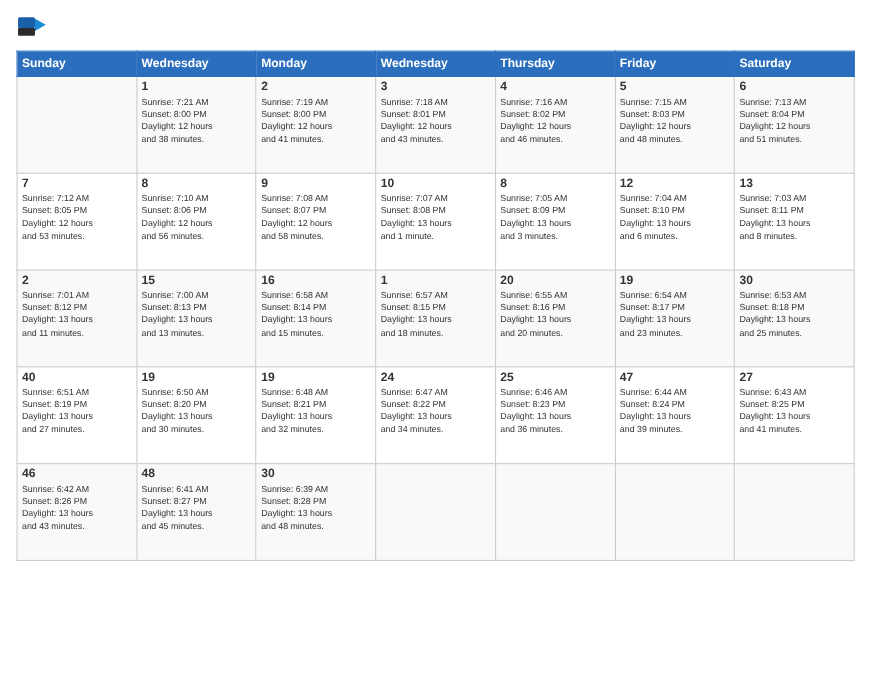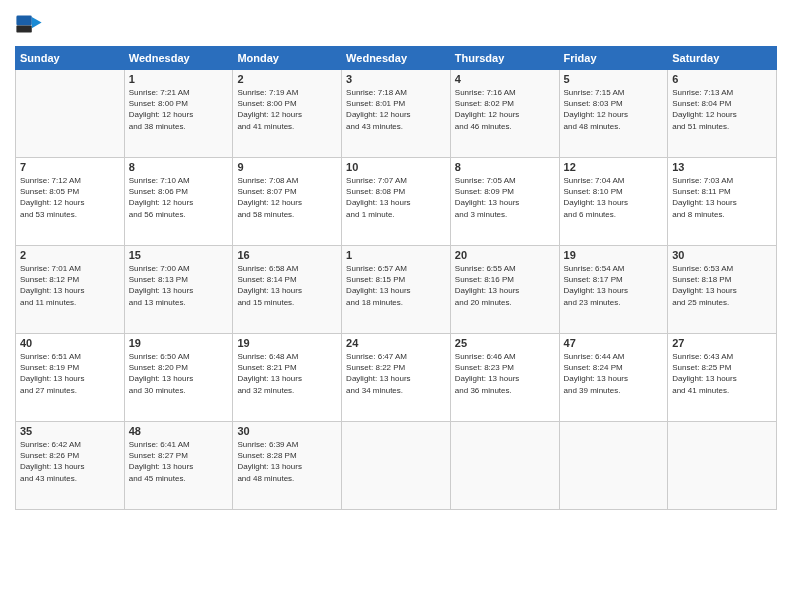--- a/index.html
+++ b/index.html
@@ -240,21 +240,21 @@
             <span class="day-num">47</span>
             <div class="day-info">Sunrise: 6:44 AM<br>Sunset: 8:24 PM<br>Daylight: 13 hours<br>and 39 minutes.</div>
           </td>
           <td>
             <span class="day-num">27</span>
             <div class="day-info">Sunrise: 6:43 AM<br>Sunset: 8:25 PM<br>Daylight: 13 hours<br>and 41 minutes.</div>
           </td>
         </tr>
         <tr>
           <td>
-            <span class="day-num">35</span>
+            <span class="day-num">46</span>
             <div class="day-info">Sunrise: 6:42 AM<br>Sunset: 8:26 PM<br>Daylight: 13 hours<br>and 43 minutes.</div>
           </td>
           <td>
             <span class="day-num">48</span>
             <div class="day-info">Sunrise: 6:41 AM<br>Sunset: 8:27 PM<br>Daylight: 13 hours<br>and 45 minutes.</div>
           </td>
           <td>
             <span class="day-num">30</span>
             <div class="day-info">Sunrise: 6:39 AM<br>Sunset: 8:28 PM<br>Daylight: 13 hours<br>and 48 minutes.</div>
           </td>

